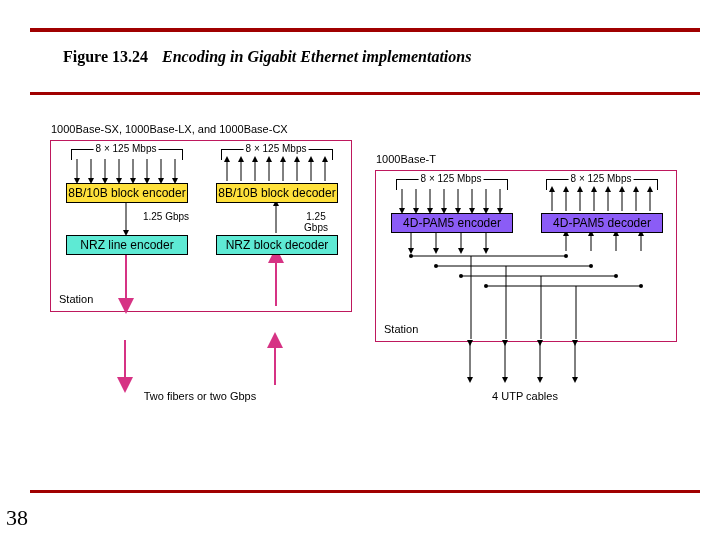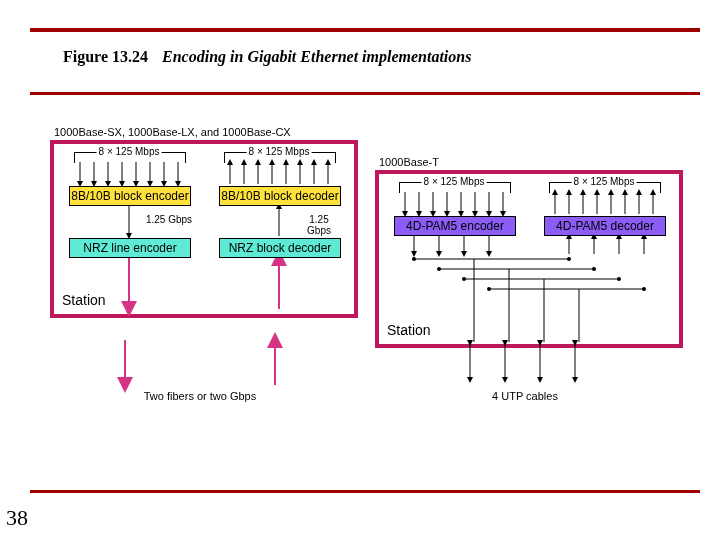--- a/index.html
+++ b/index.html
@@ -47,21 +47,21 @@
     position: absolute;
     left: 50px; top: 140px;
     width: 625px; height: 290px;
     font-family: Arial, Helvetica, sans-serif;
     font-size: 10px;
     color: #000;
   }
 
   .panel {
     position: absolute;
-    border: 4px solid #be185d;
+    border: 1px solid #be185d;
     background: #fff;
   }
   .panel-title {
     position: absolute;
     top: -18px;
     font-size: 11px;
   }
 
   .rate-bracket {
     position: absolute;
@@ -83,21 +83,21 @@
     text-align: center;
     font-size: 12px;
     line-height: 18px;
     height: 18px;
   }
   .enc-yellow { background: #ffe13b; }
   .enc-pink   { background: #5eead4; }
   .enc-red    { background: #8b5cf6; color:#000;}
   .station-lbl {
     position: absolute;
-    font-size: 14px;
+    font-size: 11px;
   }
   .cables-lbl {
     position: absolute;
     font-size: 11px;
     transform: translateX(-50%);
   }
   .mid-rate {
     position: absolute;
     font-size: 10px;
     text-align: center;

